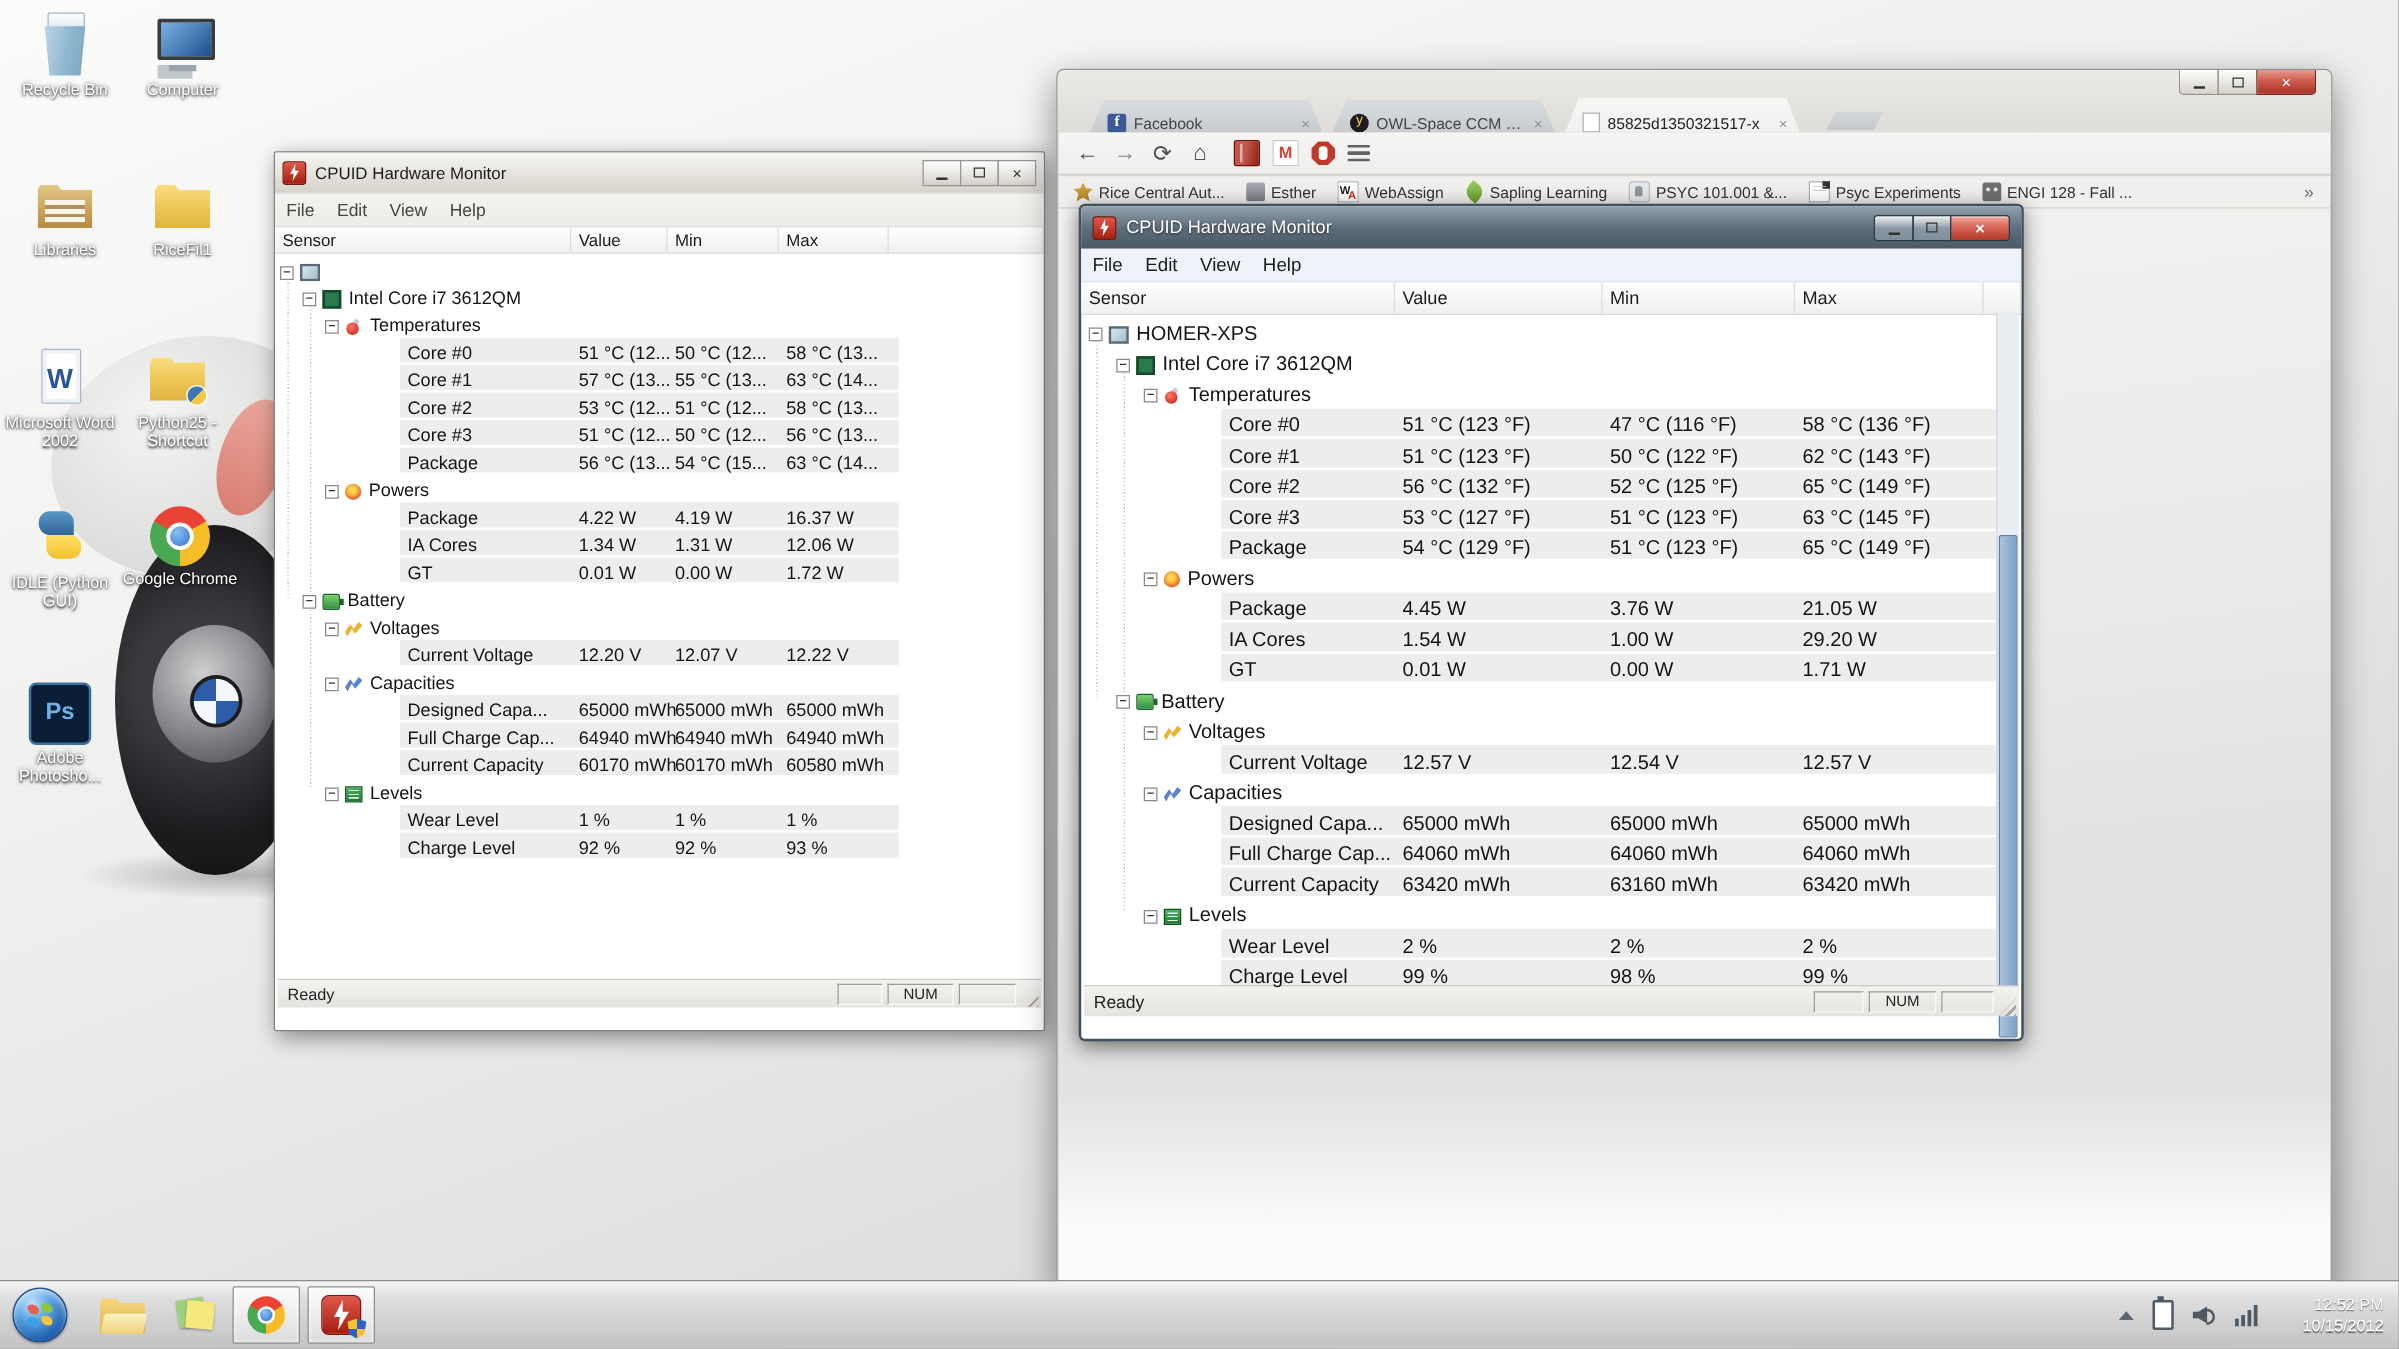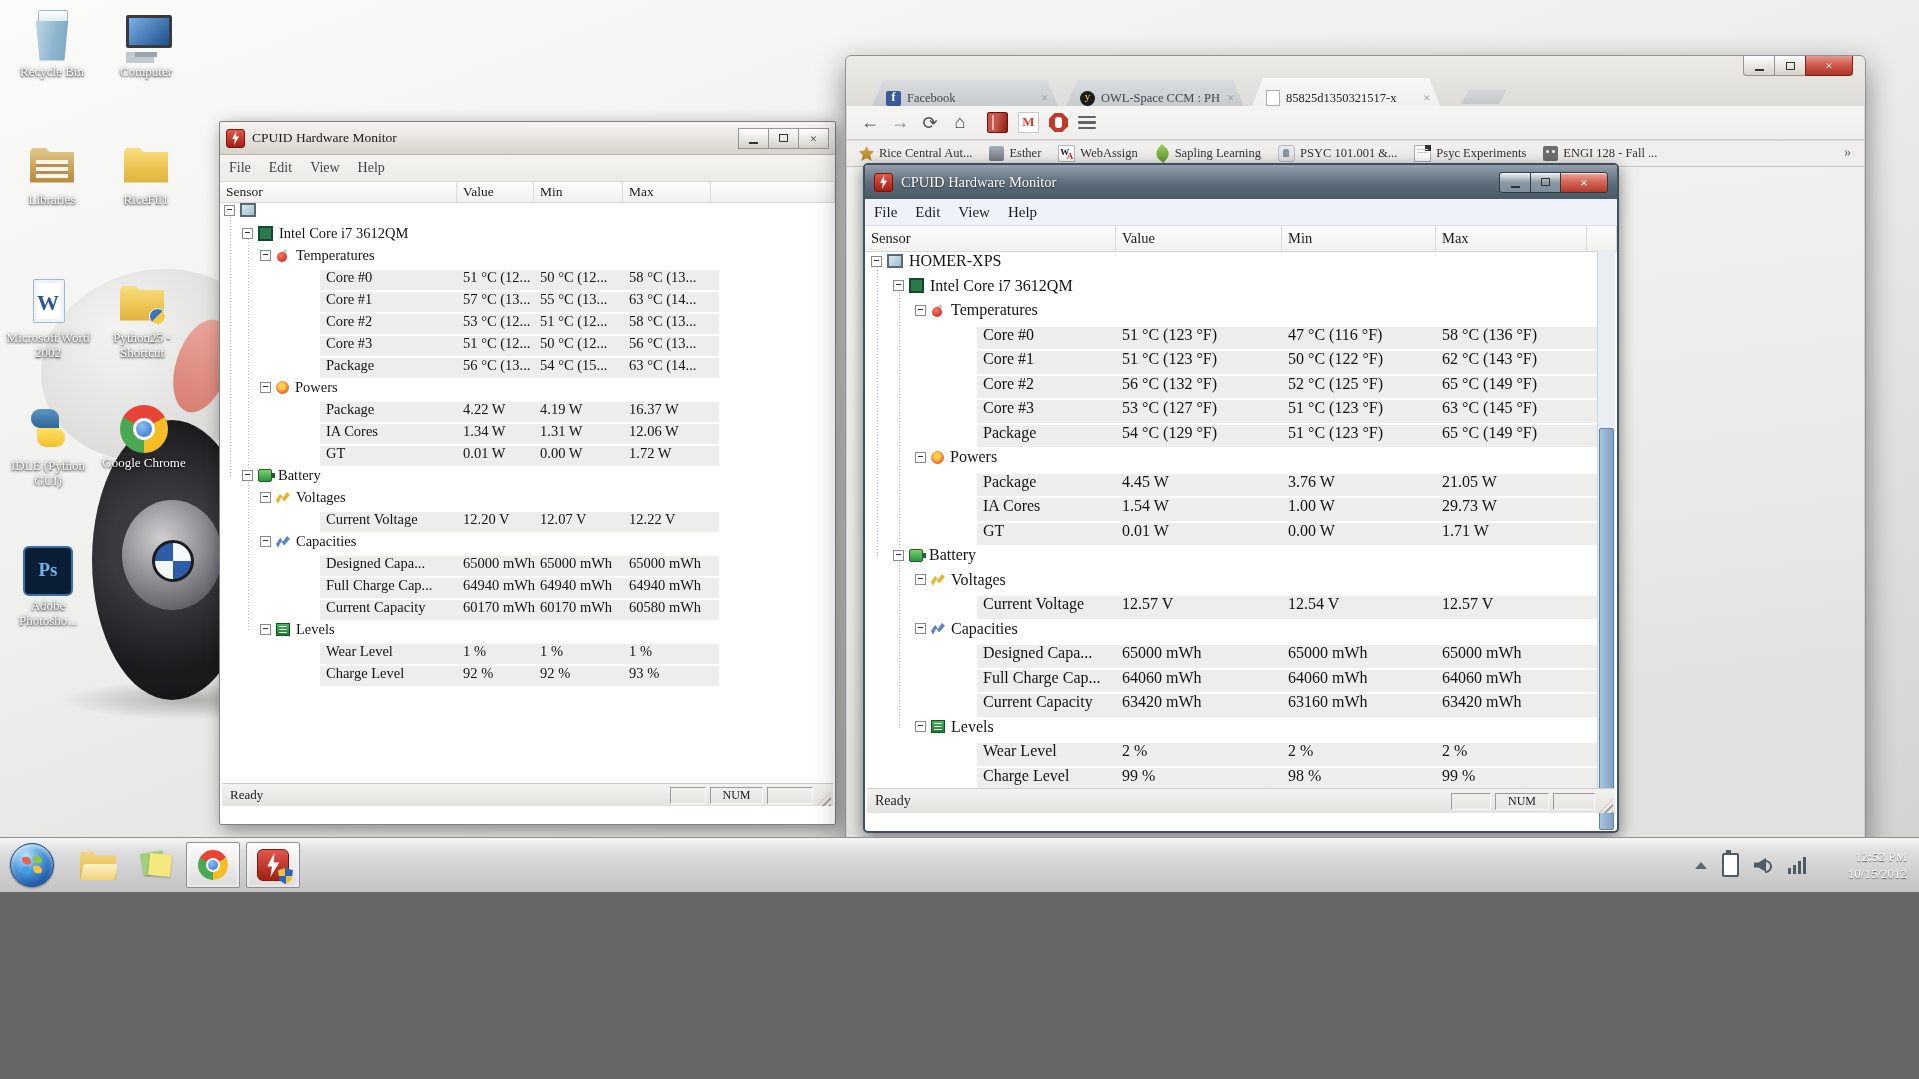--- a/index.html
+++ b/index.html
@@ -1,17 +1,17 @@
 <!DOCTYPE html>
 <html><head>
 <meta charset="utf-8">
 <style>
   html,body{margin:0;padding:0;background:#666}
-  #screen{position:relative;width:1919px;height:892px;overflow:hidden;
-    font-family:Liberation Serif, serif;
+  #screen{position:relative;width:1919px;height:1079px;overflow:hidden;
+    font-family:Liberation Sans, sans-serif;
     background:linear-gradient(160deg,#fbfbf9 0%,#efefed 40%,#dededc 75%,#d2d2d0 100%)}
   
   .wp{position:absolute}
   #wp-body{left:40px;top:270px;width:230px;height:190px;background:radial-gradient(ellipse at 40% 30%,#f4f4f2,#d8d8d6 75%);border-radius:50%;transform:rotate(-14deg)}
   #wp-accent{left:176px;top:318px;width:52px;height:96px;background:linear-gradient(#eba69c,#d87f72);border-radius:50%;transform:rotate(18deg)}
   #wp-tire{left:92px;top:420px;width:160px;height:280px;background:radial-gradient(circle at 45% 45%,#3a3a3e 30%,#1b1b1e 70%);border-radius:50%}
   #wp-hub{left:122px;top:500px;width:100px;height:110px;background:radial-gradient(circle at 40% 35%,#cfcfd1,#6d6d72 70%,#3f3f44);border-radius:50%}
   #wp-roundel{left:152px;top:540px;width:36px;height:36px;border-radius:50%;border:3px solid #1d1d20;
     background:conic-gradient(#f5f8fb 0 90deg,#2d5ca8 90deg 180deg,#f5f8fb 180deg 270deg,#2d5ca8 270deg)}
   #wp-shadow{left:60px;top:680px;width:260px;height:40px;background:radial-gradient(ellipse,rgba(0,0,0,.25),transparent 70%);border-radius:50%}
@@ -38,21 +38,21 @@
   .chromeball::after{content:"";position:absolute;left:33%;top:33%;width:34%;height:34%;background:radial-gradient(circle at 35% 30%,#8cc0f2,#2f6fd0);border-radius:50%}
   .dicon-chrome{width:48px;height:48px;margin-top:3px}
   .dicon-photoshop{width:46px;height:46px;margin-top:4px;background:#0a1e36;border:2px solid #3d6f9e;border-radius:6px}
   .dicon-photoshop::before{content:"Ps";position:absolute;left:0;right:0;top:11px;text-align:center;font-weight:bold;font-size:19px;color:#6fb3e8}
   
   .menubar{display:flex;align-items:center;font-size:14px;color:#454545}
   .menubar span{padding:0 9px}
   .colhdr{display:flex;background:linear-gradient(#fdfdfd,#f0f0ef);border-bottom:1px solid #d8d8d8;color:#1a1a1a}
   .colhdr .ch{border-right:1px solid #dcdcdc;box-sizing:border-box;padding-left:6px;display:flex;align-items:center}
   .tree{position:relative;color:#141414}
-  .trow{display:flex;align-items:flex-start;position:relative}
+  .trow{display:flex;align-items:flex-end;position:relative}
   .trow.leaf::before{content:"";position:absolute;left:var(--bl);right:var(--br);top:1px;bottom:1px;background:#ededec;z-index:0}
   .c-sensor{display:flex;align-items:center;box-sizing:border-box;position:relative;z-index:1;overflow:hidden;white-space:nowrap}
   .c-val,.c-min,.c-max{box-sizing:border-box;padding-left:6px;position:relative;z-index:1;white-space:nowrap}
   .sp{flex:none}
   .lv0 .sp{width:var(--s0)}.lv1 .sp{width:var(--s1)}.lv2 .sp{width:var(--s2)}
   .leaf .c-sensor{padding-left:var(--leafpad)}
   .exp{flex:none;width:9px;height:9px;border:1px solid #898989;background:#fff;position:relative;margin-right:5px}
   .exp::before{content:"";position:absolute;left:2px;right:2px;top:3px;height:1px;background:#333}
   .ti{flex:none;width:14px;height:13px;margin-right:6px;position:relative}
   .ti-computer{border:2px solid #5a6a74;background:linear-gradient(135deg,#d9e8ef,#9fc0cf);width:12px;height:10px}
@@ -697,21 +697,21 @@
           <div class="c-val">4.45 W</div>
           <div class="c-min">3.76 W</div>
           <div class="c-max">21.05 W</div>
         </div>
         <div class="trow lv3 leaf">
           <div class="c-sensor">
             <span>IA Cores</span>
           </div>
           <div class="c-val">1.54 W</div>
           <div class="c-min">1.00 W</div>
-          <div class="c-max">29.73 W</div>
+          <div class="c-max">29.20 W</div>
         </div>
         <div class="trow lv3 leaf">
           <div class="c-sensor">
             <span>GT</span>
           </div>
           <div class="c-val">0.01 W</div>
           <div class="c-min">0.00 W</div>
           <div class="c-max">1.71 W</div>
         </div>
         <div class="trow lv1 group">

